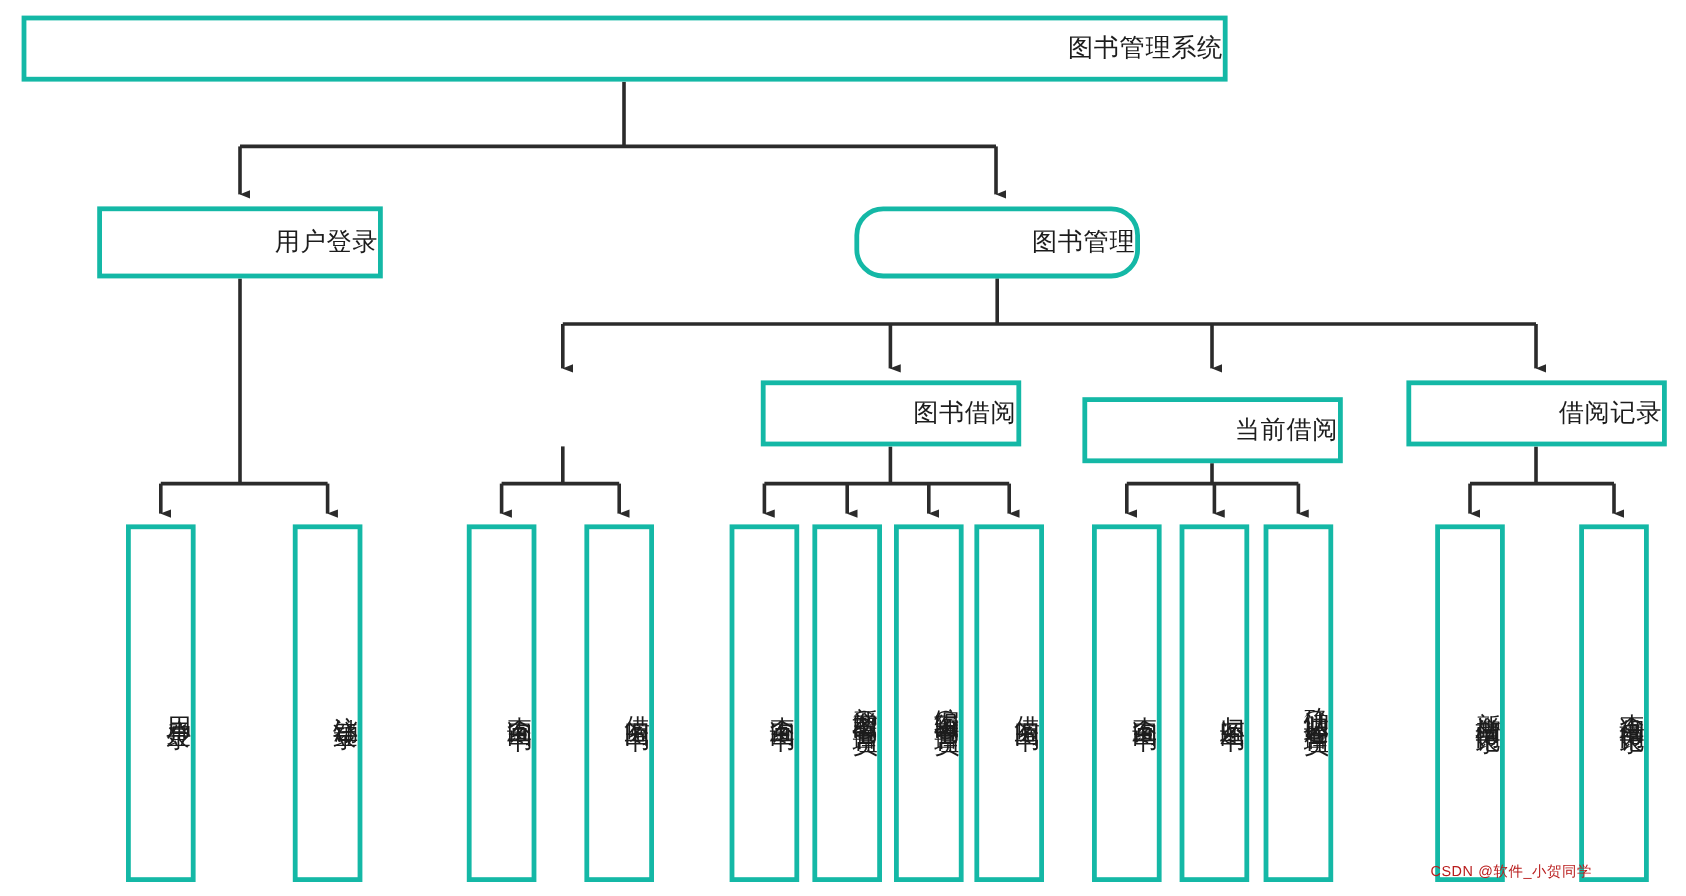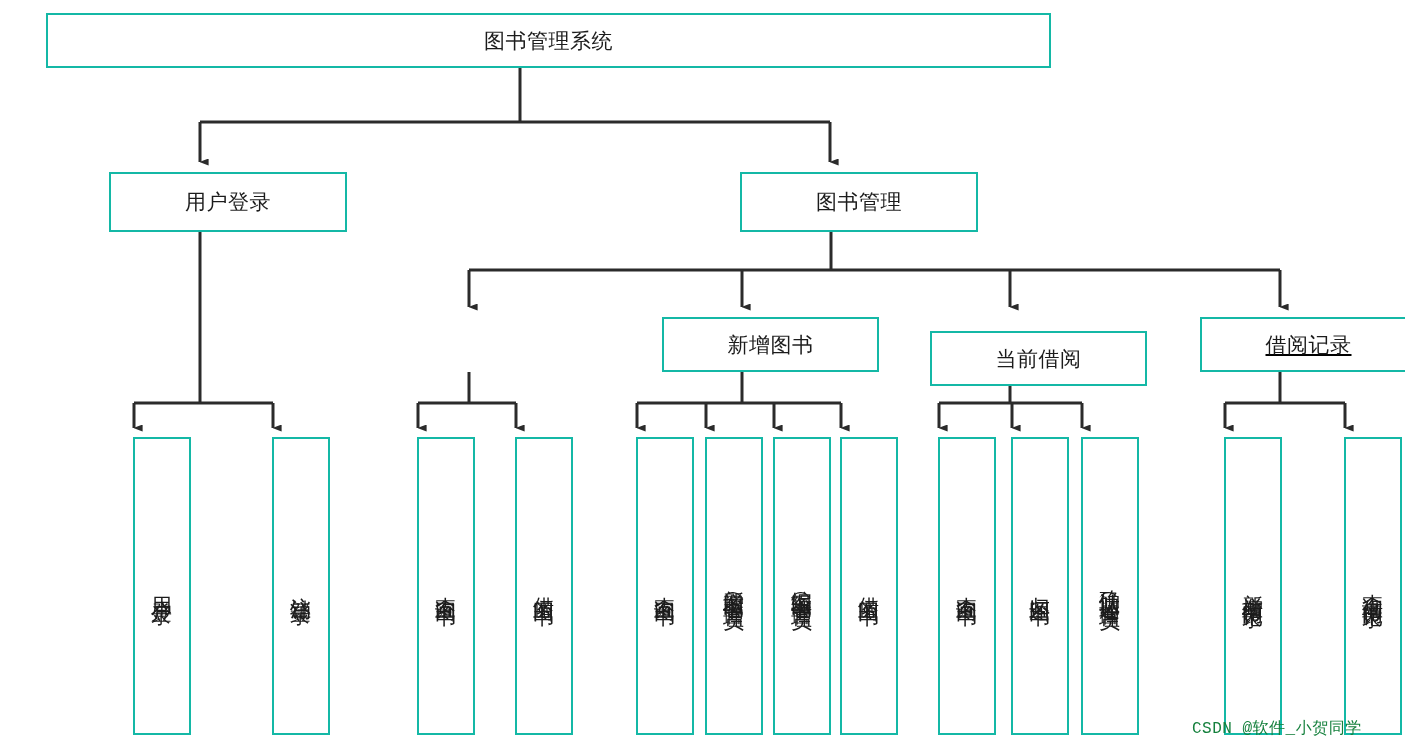--- a/index.html
+++ b/index.html
@@ -23,50 +23,48 @@
     position: absolute;
     left: 0;
     top: 0;
     width: 1405px;
     height: 747px;
   }
   .node-box {
     position: absolute;
     box-sizing: border-box;
     background: #ffffff;
-    border: 2px solid #14b8a6;
+    border: 4px solid #14b8a6;
     display: flex;
     align-items: center;
-    justify-content: center;
+    justify-content: flex-end;
     overflow: hidden;
-    margin-left: 28px;
   }
   .node-label-h {
     font-size: 21px;
     color: #1c1c1c;
     line-height: 1.1;
     white-space: nowrap;
     letter-spacing: 0.5px;
   }
   .node-label-v {
     font-size: 21px;
     color: #1c1c1c;
     writing-mode: vertical-rl;
     text-orientation: upright;
     letter-spacing: 3px;
     line-height: 1;
     white-space: nowrap;
   }
   .watermark {
     position: absolute;
-    font-size: 16px;
-    color: #15803d;
+    font-size: 12px;
+    color: #b91c1c;
     white-space: nowrap;
     letter-spacing: 0.5px;
-    font-family: Liberation Mono, monospace;
   }
 </style>
 </head>
 <body>
 
 <div id="diagram-root">
 
   <svg class="diagram-canvas" viewBox="0 0 1405 747" xmlns="http://www.w3.org/2000/svg">
     <defs>
       <marker id="arrowhead" markerWidth="7" markerHeight="9" refX="3.5" refY="8.6" orient="auto" markerUnits="userSpaceOnUse">
@@ -135,31 +133,31 @@
     </g>
   </svg>
 
   <div class="node-box" style="left:18px; top:13px; width:1005px; height:55px;">
     <span class="node-label-h">图书管理系统</span>
   </div>
 
   <div class="node-box" style="left:81px; top:172px; width:238px; height:60px;">
     <span class="node-label-h">用户登录</span>
   </div>
-  <div class="node-box" style="left:712px; top:172px; width:238px; height:60px;">
+  <div class="node-box" style="left:712px; top:172px; width:238px; height:60px;border-radius:24px;">
     <span class="node-label-h">图书管理</span>
   </div>
 
   <div class="node-box" style="left:634px; top:317px; width:217px; height:55px;">
-    <span class="node-label-h">新增图书</span>
+    <span class="node-label-h">图书借阅</span>
   </div>
   <div class="node-box" style="left:902px; top:331px; width:217px; height:55px;">
     <span class="node-label-h">当前借阅</span>
   </div>
-  <div class="node-box" style="left:1172px; top:317px; width:217px; height:55px;text-decoration:underline;">
+  <div class="node-box" style="left:1172px; top:317px; width:217px; height:55px;">
     <span class="node-label-h">借阅记录</span>
   </div>
 
   <div class="node-box" style="left:105px; top:437px; width:58px; height:298px;">
     <span class="node-label-v">用户登录</span>
   </div>
   <div class="node-box" style="left:244px; top:437px; width:58px; height:298px;">
     <span class="node-label-v">注销登录</span>
   </div>
 

